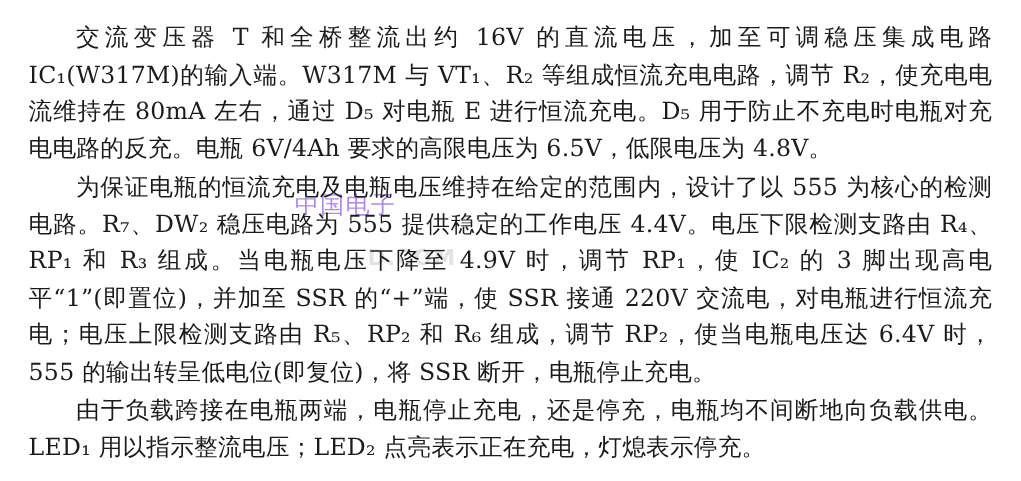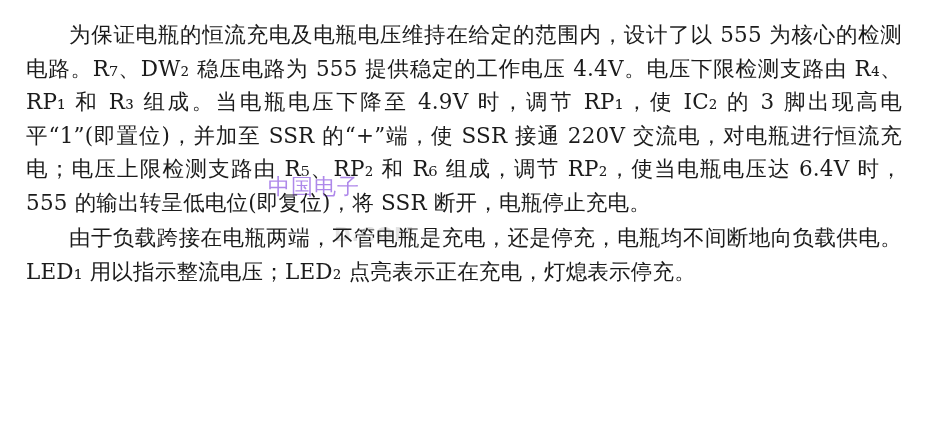--- a/index.html
+++ b/index.html
@@ -86,17 +86,18 @@
 <body>
 
 <div id="page">
 
   <div class="watermark">
     <span class="wm-sub">中国电子</span>
     <span class="wm-sub2">D.COM</span>
   </div>
 
   <div class="body-text">
+    <p class="para first">交流变压器 T 和全桥整流出约 16V 的直流电压，加至可调稳压集成电路 IC₁(W317M)的输入端。W317M 与 VT₁、R₂ 等组成恒流充电电路，调节 R₂，使充电电流维持在 80mA 左右，通过 D₅ 对电瓶 E 进行恒流充电。D₅ 用于防止不充电时电瓶对充电电路的反充。电瓶 6V/4Ah 要求的高限电压为 6.5V，低限电压为 4.8V。</p>
     <p class="para">为保证电瓶的恒流充电及电瓶电压维持在给定的范围内，设计了以 555 为核心的检测电路。R₇、DW₂ 稳压电路为 555 提供稳定的工作电压 4.4V。电压下限检测支路由 R₄、RP₁ 和 R₃ 组成。当电瓶电压下降至 4.9V 时，调节 RP₁，使 IC₂ 的 3 脚出现高电平“1”(即置位)，并加至 SSR 的“+”端，使 SSR 接通 220V 交流电，对电瓶进行恒流充电；电压上限检测支路由 R₅、RP₂ 和 R₆ 组成，调节 RP₂，使当电瓶电压达 6.4V 时，555 的输出转呈低电位(即复位)，将 SSR 断开，电瓶停止充电。</p>
-    <p class="para">由于负载跨接在电瓶两端，不管电瓶是充电，还是停充，电瓶均不间断地向负载供电。LED₁ 用以指示整流电压；LED₂ 点亮表示正在充电，灯熄表示停充。</p>
+    <p class="para">由于负载跨接在电瓶两端，电瓶停止充电，还是停充，电瓶均不间断地向负载供电。LED₁ 用以指示整流电压；LED₂ 点亮表示正在充电，灯熄表示停充。</p>
   </div>
 
 </div>
 
 </body></html>

